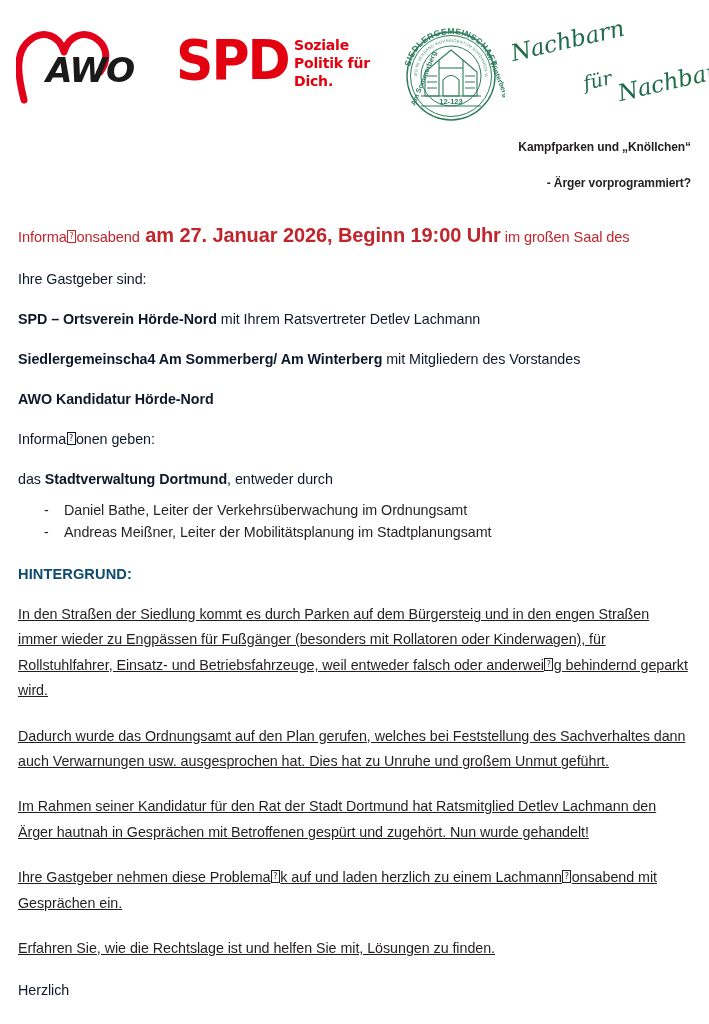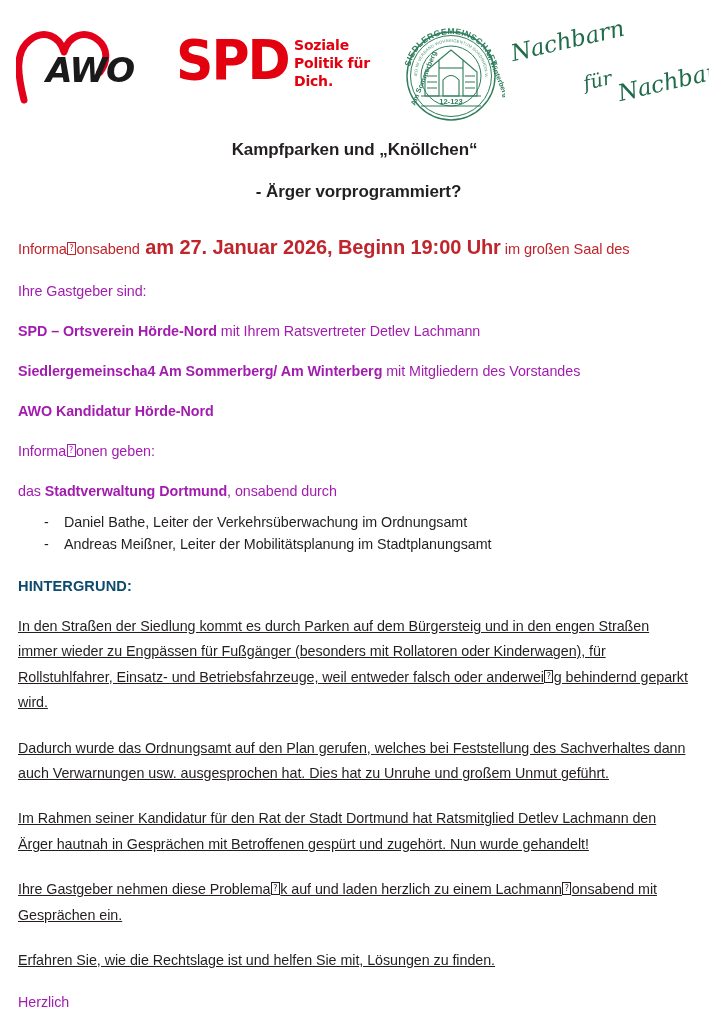--- a/index.html
+++ b/index.html
@@ -141,23 +141,23 @@
     position: absolute;
     left: 0;
     top: 126px;
     width: 709px;
   }
   .page-pad {
     padding: 0 18px 0 18px;
   }
 
   .title-line {
-    text-align: center;
-    font-weight: 700;
-    font-size: 17px;
+    text-align: right;
+    font-weight: 700;
+    font-size: 12px;
     letter-spacing: -0.1px;
     color: #231f20;
     line-height: 1.2;
   }
   .title-1 { margin: 14px 0 0 0; }
   .title-2 { margin: 22px 0 0 0; padding-left: 8px; }
 
   .lead {
     margin: 28px 0 0 0;
     color: #c0252c;
@@ -166,21 +166,21 @@
     letter-spacing: -0.1px;
   }
   .lead .b { font-weight: 700; font-size: 20px; }
   .lead .n { font-weight: 400; }
 
   p.body {
     margin: 17px 0 0 0;
     font-size: 14.3px;
     line-height: 1.60;
     letter-spacing: -0.05px;
-    color: #a21caf;
+    color: #0f172a;
   }
   p.para {
     margin: 20px 0 0 0;
     font-size: 14.3px;
     line-height: 1.78;
     letter-spacing: -0.05px;
     color: #231f20;
     text-decoration: underline;
   }
   .b { font-weight: 700; }
@@ -313,21 +313,21 @@
 
     <p class="body">
       <span class="b">AWO Kandidatur Hörde-Nord</span><span></span>
     </p>
 
     <p class="body">
       <span>Informa</span><span class="tofu">?</span><span>onen geben:</span>
     </p>
 
     <p class="body">
-      <span>das </span><span class="b">Stadtverwaltung Dortmund</span><span>, onsabend durch</span>
+      <span>das </span><span class="b">Stadtverwaltung Dortmund</span><span>, entweder durch</span>
     </p>
 
     <ul class="dashlist">
       <li>
         <span class="dash">-</span><span>Daniel Bathe, Leiter der Verkehrsüberwachung im Ordnungsamt</span>
       </li>
       <li>
         <span class="dash">-</span><span>Andreas Meißner, Leiter der Mobilitätsplanung im Stadtplanungsamt</span>
       </li>
     </ul>

